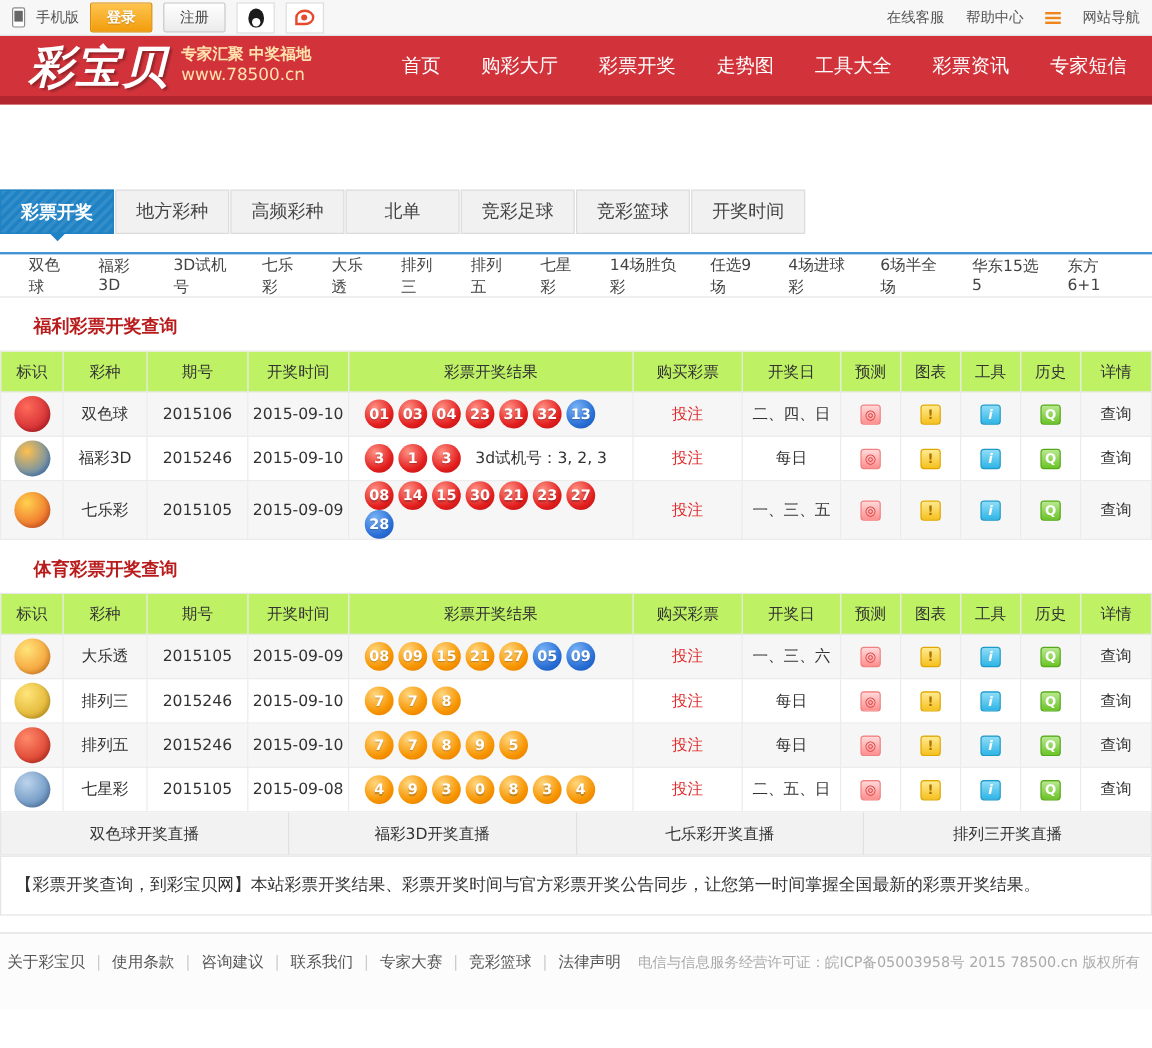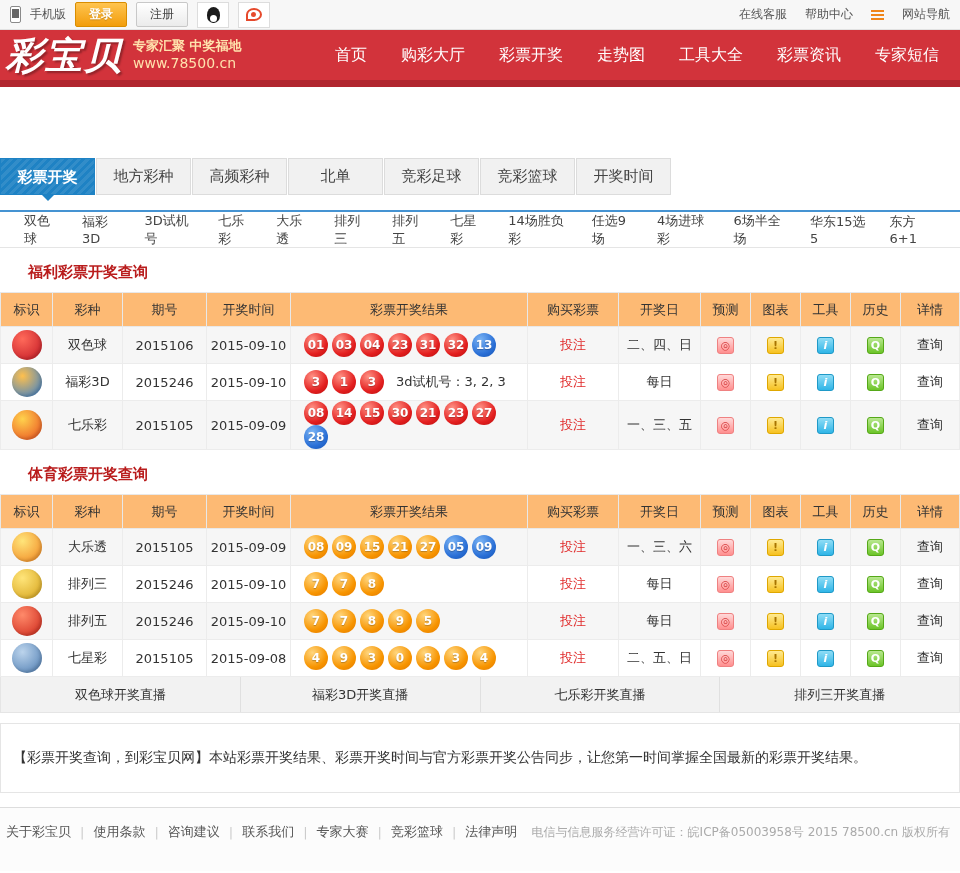--- a/index.html
+++ b/index.html
@@ -20,41 +20,41 @@
   .weibo-icon{width:16px;height:13px;border:2px solid #e6492c;border-radius:50% 50% 50% 0;position:relative;display:inline-block}
   .weibo-icon::after{content:"";position:absolute;left:3px;top:2px;width:5px;height:5px;background:#e6492c;border-radius:50%}
   .topbar-right{display:flex;align-items:center;gap:18px}
   .nav-toggle{display:inline-flex;align-items:center;gap:18px;color:#555}
   .hamburger-icon{display:inline-flex;flex-direction:column;gap:2px}
   .hamburger-icon i{width:13px;height:2px;background:#f08519;display:block}
 
   
   .site-header{height:57px;background:#d2333b;position:relative;display:flex;align-items:center;padding-bottom:7px}
   .header-strip{position:absolute;left:0;right:0;bottom:0;height:7px;background:#b1262f}
-  .logo-text{font-size:37px;font-weight:bold;font-style:italic;color:#fff;letter-spacing:2px;margin-left:6px;text-shadow:2px 2px 2px rgba(0,0,0,.3);line-height:1}
+  .logo-text{font-size:37px;font-weight:bold;font-style:italic;color:#fff;letter-spacing:2px;margin-left:24px;text-shadow:2px 2px 2px rgba(0,0,0,.3);line-height:1}
   .slogan-block{margin-left:10px;color:#ffe2ad;line-height:1.35}
   .slogan-line{font-size:13px;font-weight:bold}
   .site-url{font-size:14px}
   .main-nav{margin-left:auto;margin-right:4px;display:flex;align-items:center}
   .nav-item{color:#fff;font-size:16px;font-weight:normal;padding:0 17px}
 
   
   .tab-bar{display:flex;margin-top:71px;padding-left:0}
   .tab{width:95px;height:37px;line-height:35px;text-align:center;font-size:15px;color:#444;background:#f1f1f1;border:1px solid #dcdcdc;margin-right:1px;position:relative}
   .tab.active{background-color:#1e82c4;background-image:repeating-linear-gradient(135deg,rgba(255,255,255,.09) 0 3px,transparent 3px 6px);color:#fff;font-weight:bold;border-color:#1e82c4;line-height:37px}
   .tab-arrow{position:absolute;left:50%;bottom:-7px;margin-left:-7px;width:0;height:0;border-left:7px solid transparent;border-right:7px solid transparent;border-top:7px solid #1e82c4}
 
   
   .subnav{margin-top:15px;border-top:2px solid #4593d2;border-bottom:1px solid #e5e5e5;height:38px;display:flex;align-items:center;padding:0 12px;background:#fff}
   .subnav a{color:#444;font-size:13px;padding:0 12px}
 
   
   .section-title{font-size:15px;font-weight:bold;color:#b91c1c;padding:15px 0 10px 28px}
   table.lot{width:100%;border-collapse:collapse;table-layout:fixed}
-  .lot th{height:34px;font-size:13px;font-weight:normal;color:#333;border:1px solid #e8e8e8;background:#fdba74}
+  .lot th{height:34px;font-size:13px;font-weight:normal;color:#333;border:1px solid #e8e8e8;background:#bef264}
   .lot td{height:37px;border:1px solid #ececec;text-align:center;font-size:13px;color:#333;vertical-align:middle}
   .lot tbody tr:nth-child(odd){background:#f6f6f6}
   .c-result{text-align:left !important;padding-left:13px}
   .ball{display:inline-block;width:24px;height:24px;line-height:24px;border-radius:50%;color:#fff;font-weight:bold;font-size:12px;text-align:center;margin-right:4px;vertical-align:middle;text-shadow:0 1px 1px rgba(0,0,0,.25)}
   .ball.red{background:radial-gradient(circle at 35% 28%,#ff9184,#e31f1f 62%,#b50d0d)}
   .ball.blue{background:radial-gradient(circle at 35% 28%,#7ab4f5,#2a6fd6 62%,#1452b0)}
   .ball.orange{background:radial-gradient(circle at 35% 28%,#ffd67e,#f79400 62%,#e07700)}
   .extra{font-size:13px;color:#333;margin-left:8px;vertical-align:middle}
   .bet{color:#e02a2a}
   .detail{color:#333}
@@ -65,21 +65,21 @@
   .i-chart{background:linear-gradient(#ffea92,#f6c120;);background:linear-gradient(#ffea92,#f6c120);border:1px solid #dfa700;color:#a87400}
   .i-tool{background:linear-gradient(#90ddf6,#2fb5e7);border:1px solid #1f99c7;color:#fff;font-style:italic}
   .i-history{background:linear-gradient(#b9e890,#6cc428);border:1px solid #55a818;color:#fff}
 
   
   .live-bar{display:flex;background:#f2f2f2;border:1px solid #e5e5e5;border-top:none;height:36px}
   .live-cell{flex:1;display:flex;align-items:center;justify-content:center;font-size:13px;color:#333;border-left:1px solid #e0e0e0}
   .live-cell:first-child{border-left:none}
 
   
-  .description{margin-top:10px;border:1px solid #e5e5e5;padding:25px 12px;font-size:14px;color:#333;background:#fff}
+  .description{margin-top:0;border:1px solid #e5e5e5;padding:15px 12px;font-size:14px;color:#333;background:#fff}
 
   
   .page-footer{margin-top:14px;border-top:1px solid #ddd;background:#fcfcfc;padding:15px 10px 30px 6px;display:flex;justify-content:space-between;align-items:flex-start}
   .footer-links{font-size:13px;color:#555;display:flex;align-items:center}
   .footer-links a{color:#555}
   .footer-sep{color:#ccc;margin:0 9px}
   .copyright{color:#aaa;font-size:12px;padding-top:1px}
 </style>
 </head>
 <body>

